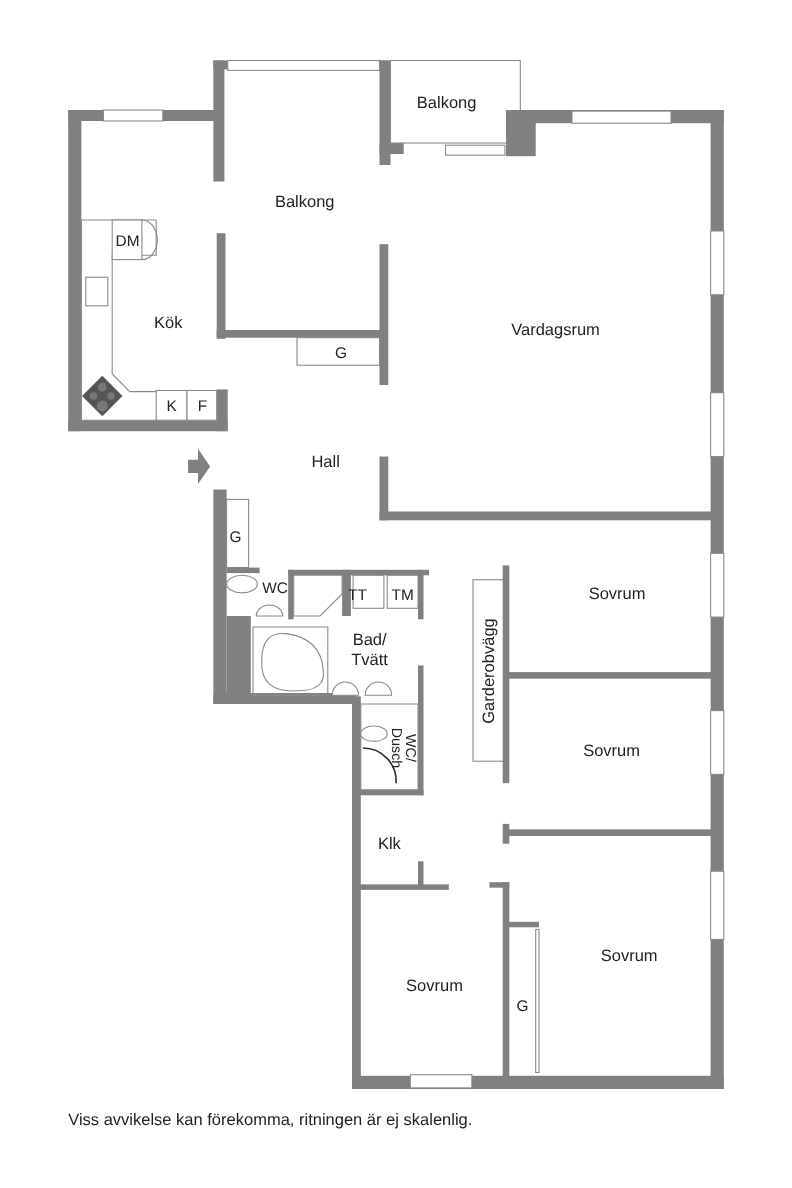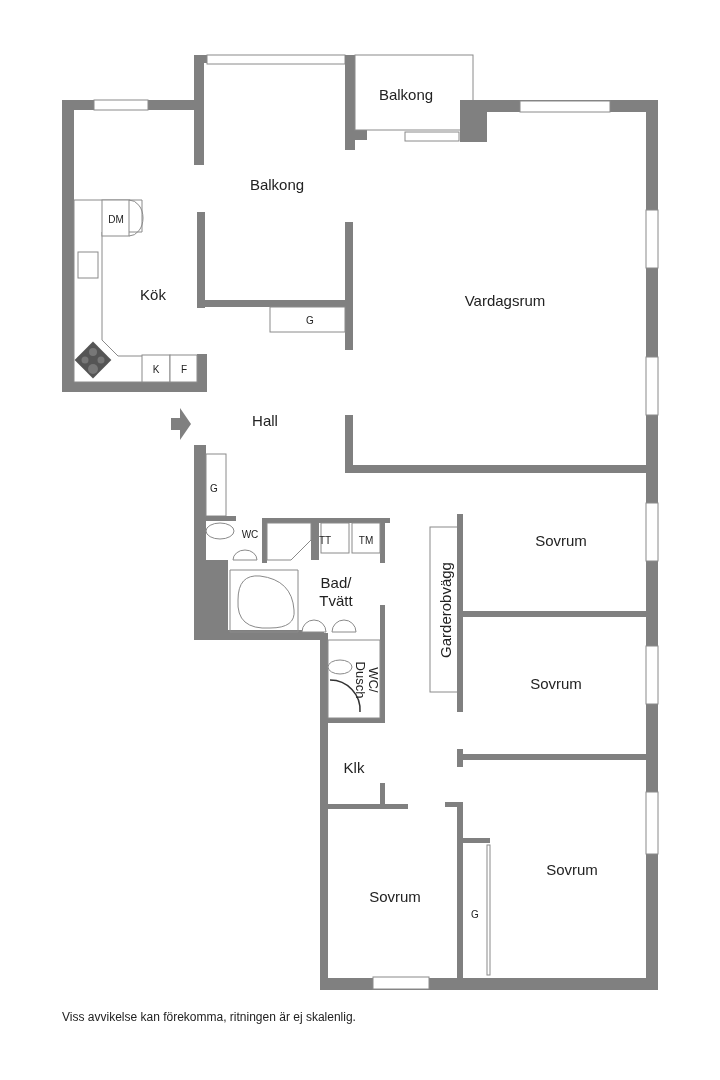--- a/index.html
+++ b/index.html
@@ -2,24 +2,24 @@
 <html><head>
 <meta charset="utf-8">
 <style>
   html, body { margin:0; padding:0; background:#fff; }
   body { width:720px; height:1080px; position:relative; overflow:hidden; font-family:"Liberation Sans", "DejaVu Sans", sans-serif; }
   svg { position:absolute; left:0; top:0; }
   .wall { fill:#808080; }
   .win { fill:#fff; stroke:#8a8a8a; stroke-width:1; }
   .fix { fill:#fff; stroke:#8a8a8a; stroke-width:1; }
   .lbl { position:absolute; font-size:15px; color:#222; white-space:nowrap; transform:translate(-50%,-50%); }
-  .lbl.sm { font-size:10px; }
+  .lbl.sm { font-size:14px; }
   .vert { transform:translate(-50%,-50%) rotate(-90deg); }
   .vert2 { transform:translate(-50%,-50%) rotate(90deg); font-size:13px; line-height:13px; text-align:center; }
-  .footer { position:absolute; left:62px; top:1010px; font-size:12px; color:#222; }
+  .footer { position:absolute; left:62px; top:1010px; font-size:15px; color:#222; }
 </style>
 </head>
 <body>
 
 <svg width="720" height="1080" viewBox="0 0 720 1080">
 
   <rect class="wall" x="62" y="100" width="12" height="292"></rect>
   <rect class="wall" x="62" y="100" width="140" height="10"></rect>
   <rect class="wall" x="194" y="55" width="10" height="110"></rect>
   <rect class="wall" x="62" y="382" width="145" height="10"></rect>
@@ -107,21 +107,21 @@
   <ellipse class="fix" cx="340" cy="667" rx="12" ry="7"></ellipse>
   <path d="M330,680 A30,30 0 0 1 360,712" fill="none" stroke="#333" stroke-width="1.5"></path>
 
   <path d="M171,418 H180 V408 L191,424 L180,440 V430 H171 Z" fill="#808080"></path>
 </svg>
 
 <div class="lbl" style="left:406px;top:94px">Balkong</div>
 <div class="lbl" style="left:277px;top:184px">Balkong</div>
 <div class="lbl" style="left:153px;top:294px">Kök</div>
 <div class="lbl" style="left:505px;top:300px">Vardagsrum</div>
-<div class="lbl" style="left:265px;top:420px">Hall</div>
+<div class="lbl" style="left:296px;top:420px">Hall</div>
 <div class="lbl sm" style="left:250px;top:534px">WC</div>
 <div class="lbl" style="left:336px;top:582px">Bad/</div>
 <div class="lbl" style="left:336px;top:600px">Tvätt</div>
 <div class="lbl vert2" style="left:367px;top:680px"><span>WC/</span><br><span>Dusch</span></div>
 <div class="lbl" style="left:354px;top:767px">Klk</div>
 <div class="lbl" style="left:561px;top:540px">Sovrum</div>
 <div class="lbl" style="left:556px;top:683px">Sovrum</div>
 <div class="lbl" style="left:572px;top:869px">Sovrum</div>
 <div class="lbl" style="left:395px;top:896px">Sovrum</div>
 <div class="lbl vert" style="left:445px;top:610px">Garderobvägg</div>

